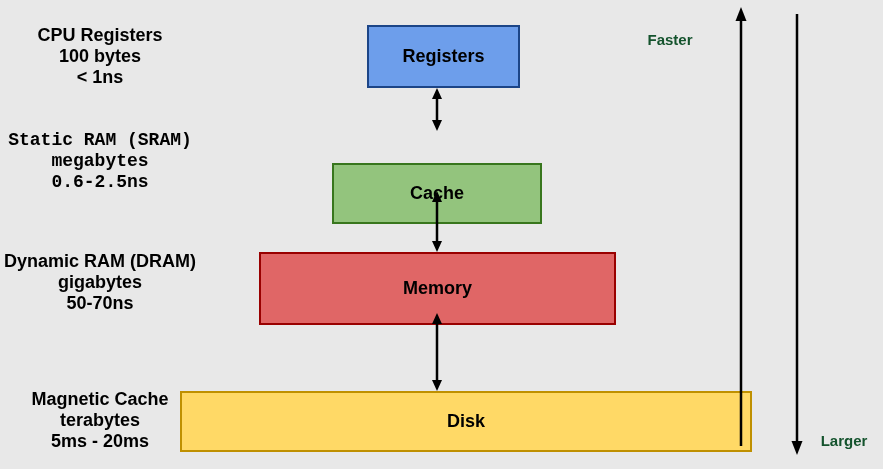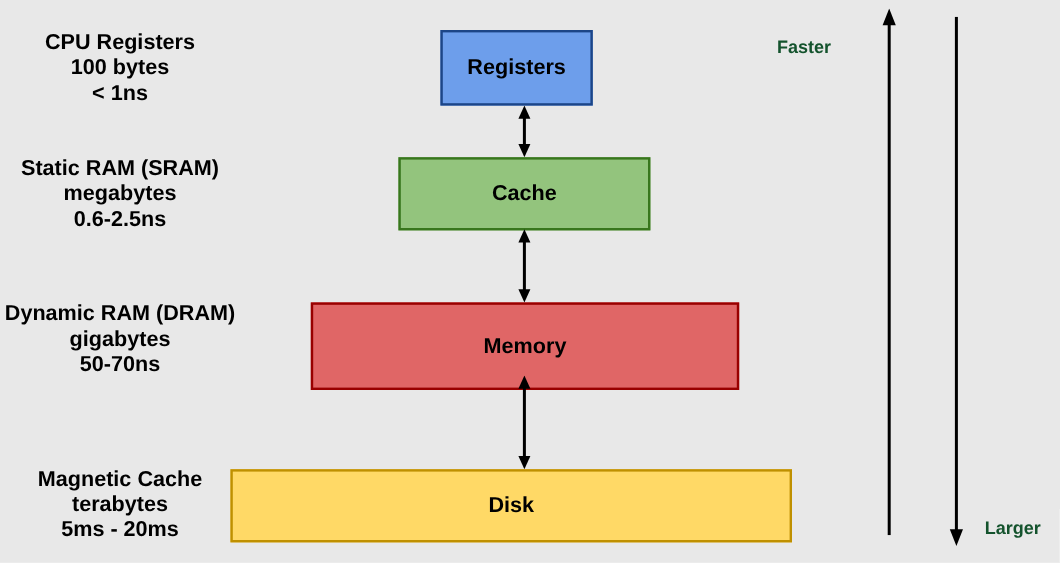--- a/index.html
+++ b/index.html
@@ -21,38 +21,38 @@
     position: absolute;
     box-sizing: border-box;
     border: 2.5px solid #000;
     display: flex;
     align-items: center;
     justify-content: center;
     font-weight: bold;
     font-size: 18px;
     color: #000;
   }
-  .box-registers { left: 367px; top: 25px;  width: 127px; height: 63px; }
+  .box-registers { left: 367px; top: 25px;  width: 153px; height: 63px; }
   .box-cache     { left: 332px; top: 131px; width: 210px; height: 61px; }
   .box-memory    { left: 259px; top: 252px; width: 357px; height: 73px; }
-  .box-disk      { left: 192px; top: 391px; width: 468px; height: 61px; }
+  .box-disk      { left: 180px; top: 391px; width: 572px; height: 61px; }
 
   .side-label {
     position: absolute;
     left: 0;
     width: 200px;
     text-align: center;
     font-weight: bold;
     font-size: 18px;
     line-height: 21px;
     color: #000;
     white-space: nowrap;
   }
   .side-label-registers { top: 25px; }
-  .side-label-cache     { top: 130px; }
+  .side-label-cache     { top: 130px; font-family: Liberation Mono, monospace; }
   .side-label-memory    { top: 251px; }
   .side-label-disk      { top: 389px; }
 
   .connector, .axis-arrow {
     position: absolute;
     display: block;
   }
   .conn-1 { left: 429px; top: 88px; }
   .conn-2 { left: 429px; top: 191px; }
   .conn-3 { left: 429px; top: 313px; }
@@ -91,21 +91,21 @@
   </div>
   <div class="side-label side-label-disk">
     <div>Magnetic Cache</div>
     <div>terabytes</div>
     <div>5ms - 20ms</div>
   </div>
 
   <div class="box box-registers" style="background-color: rgb(109, 158, 235); border-color: rgb(28, 69, 135);">
     <span>Registers</span>
   </div>
-  <div class="box box-cache" style="background-color: rgb(147, 196, 125); border-color: rgb(56, 118, 29);">
+  <div class="box box-cache" style="background-color: rgb(147, 196, 125); border-color: rgb(56, 118, 29); margin-top: 32px;">
     <span>Cache</span>
   </div>
   <div class="box box-memory" style="background-color: rgb(224, 102, 102); border-color: rgb(153, 0, 0);">
     <span>Memory</span>
   </div>
   <div class="box box-disk" style="background-color: rgb(255, 217, 102); border-color: rgb(191, 144, 0);">
     <span>Disk</span>
   </div>
 
   <svg class="connector conn-1" width="16" height="43">

